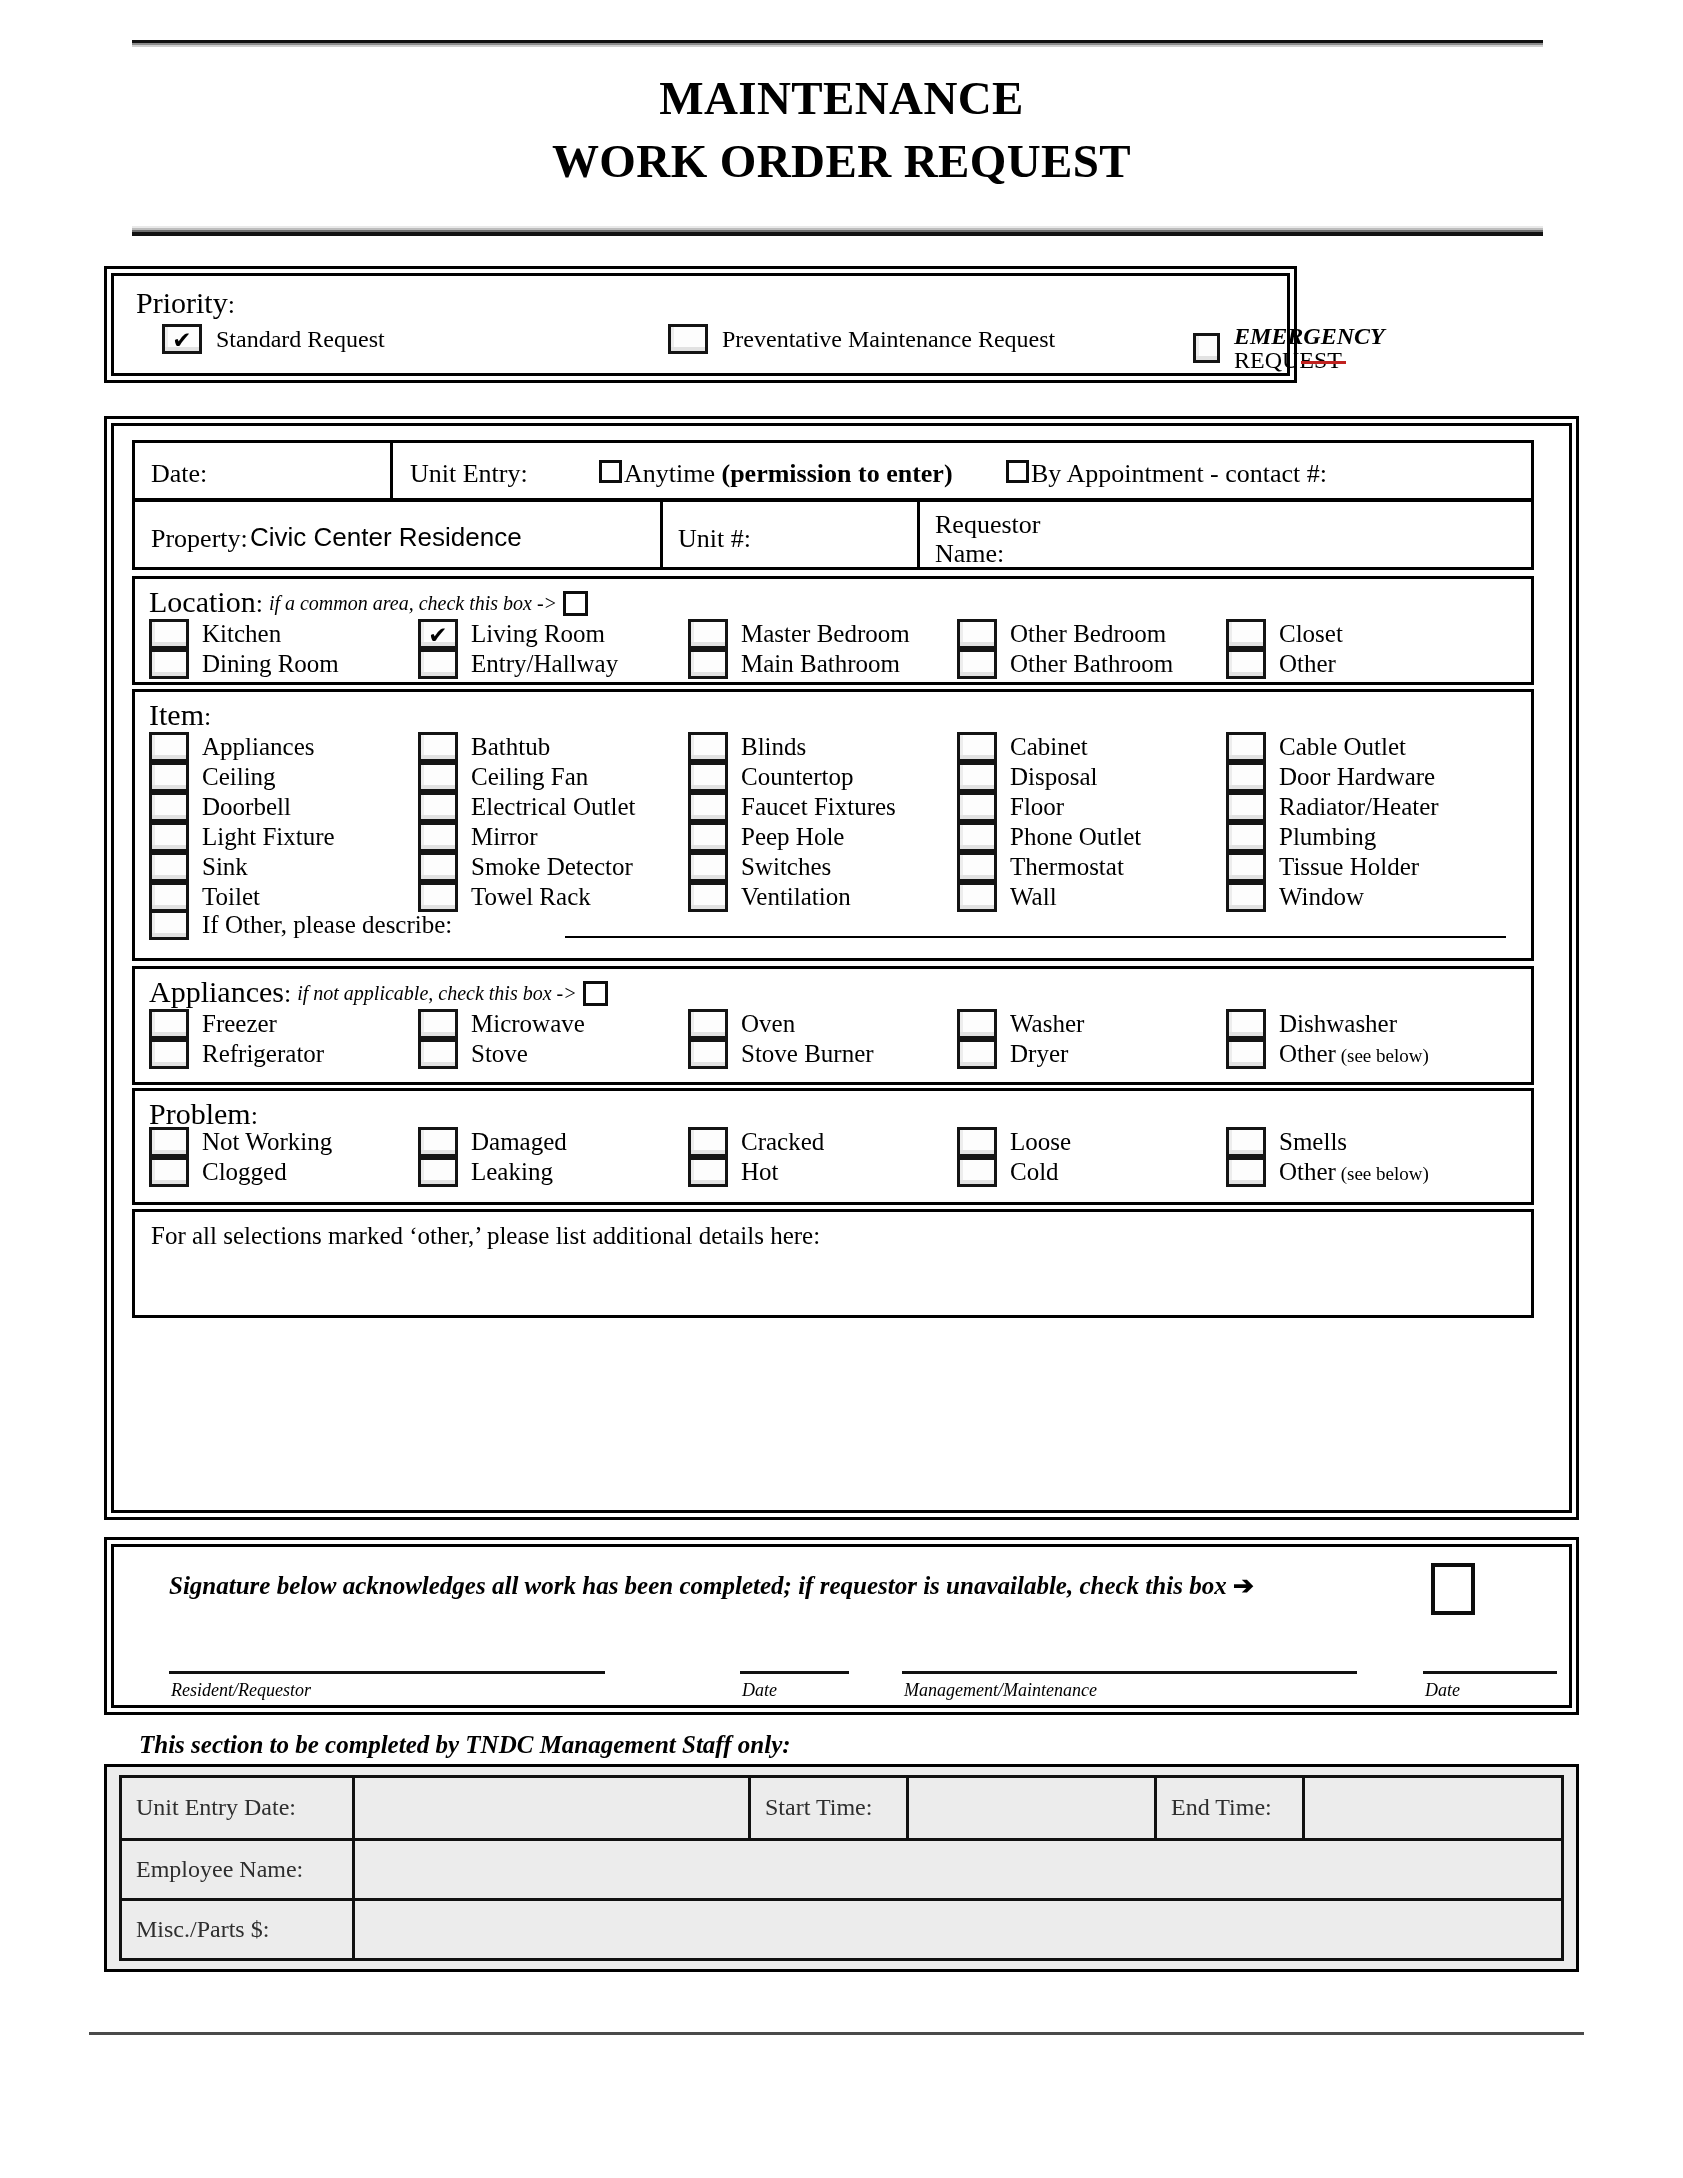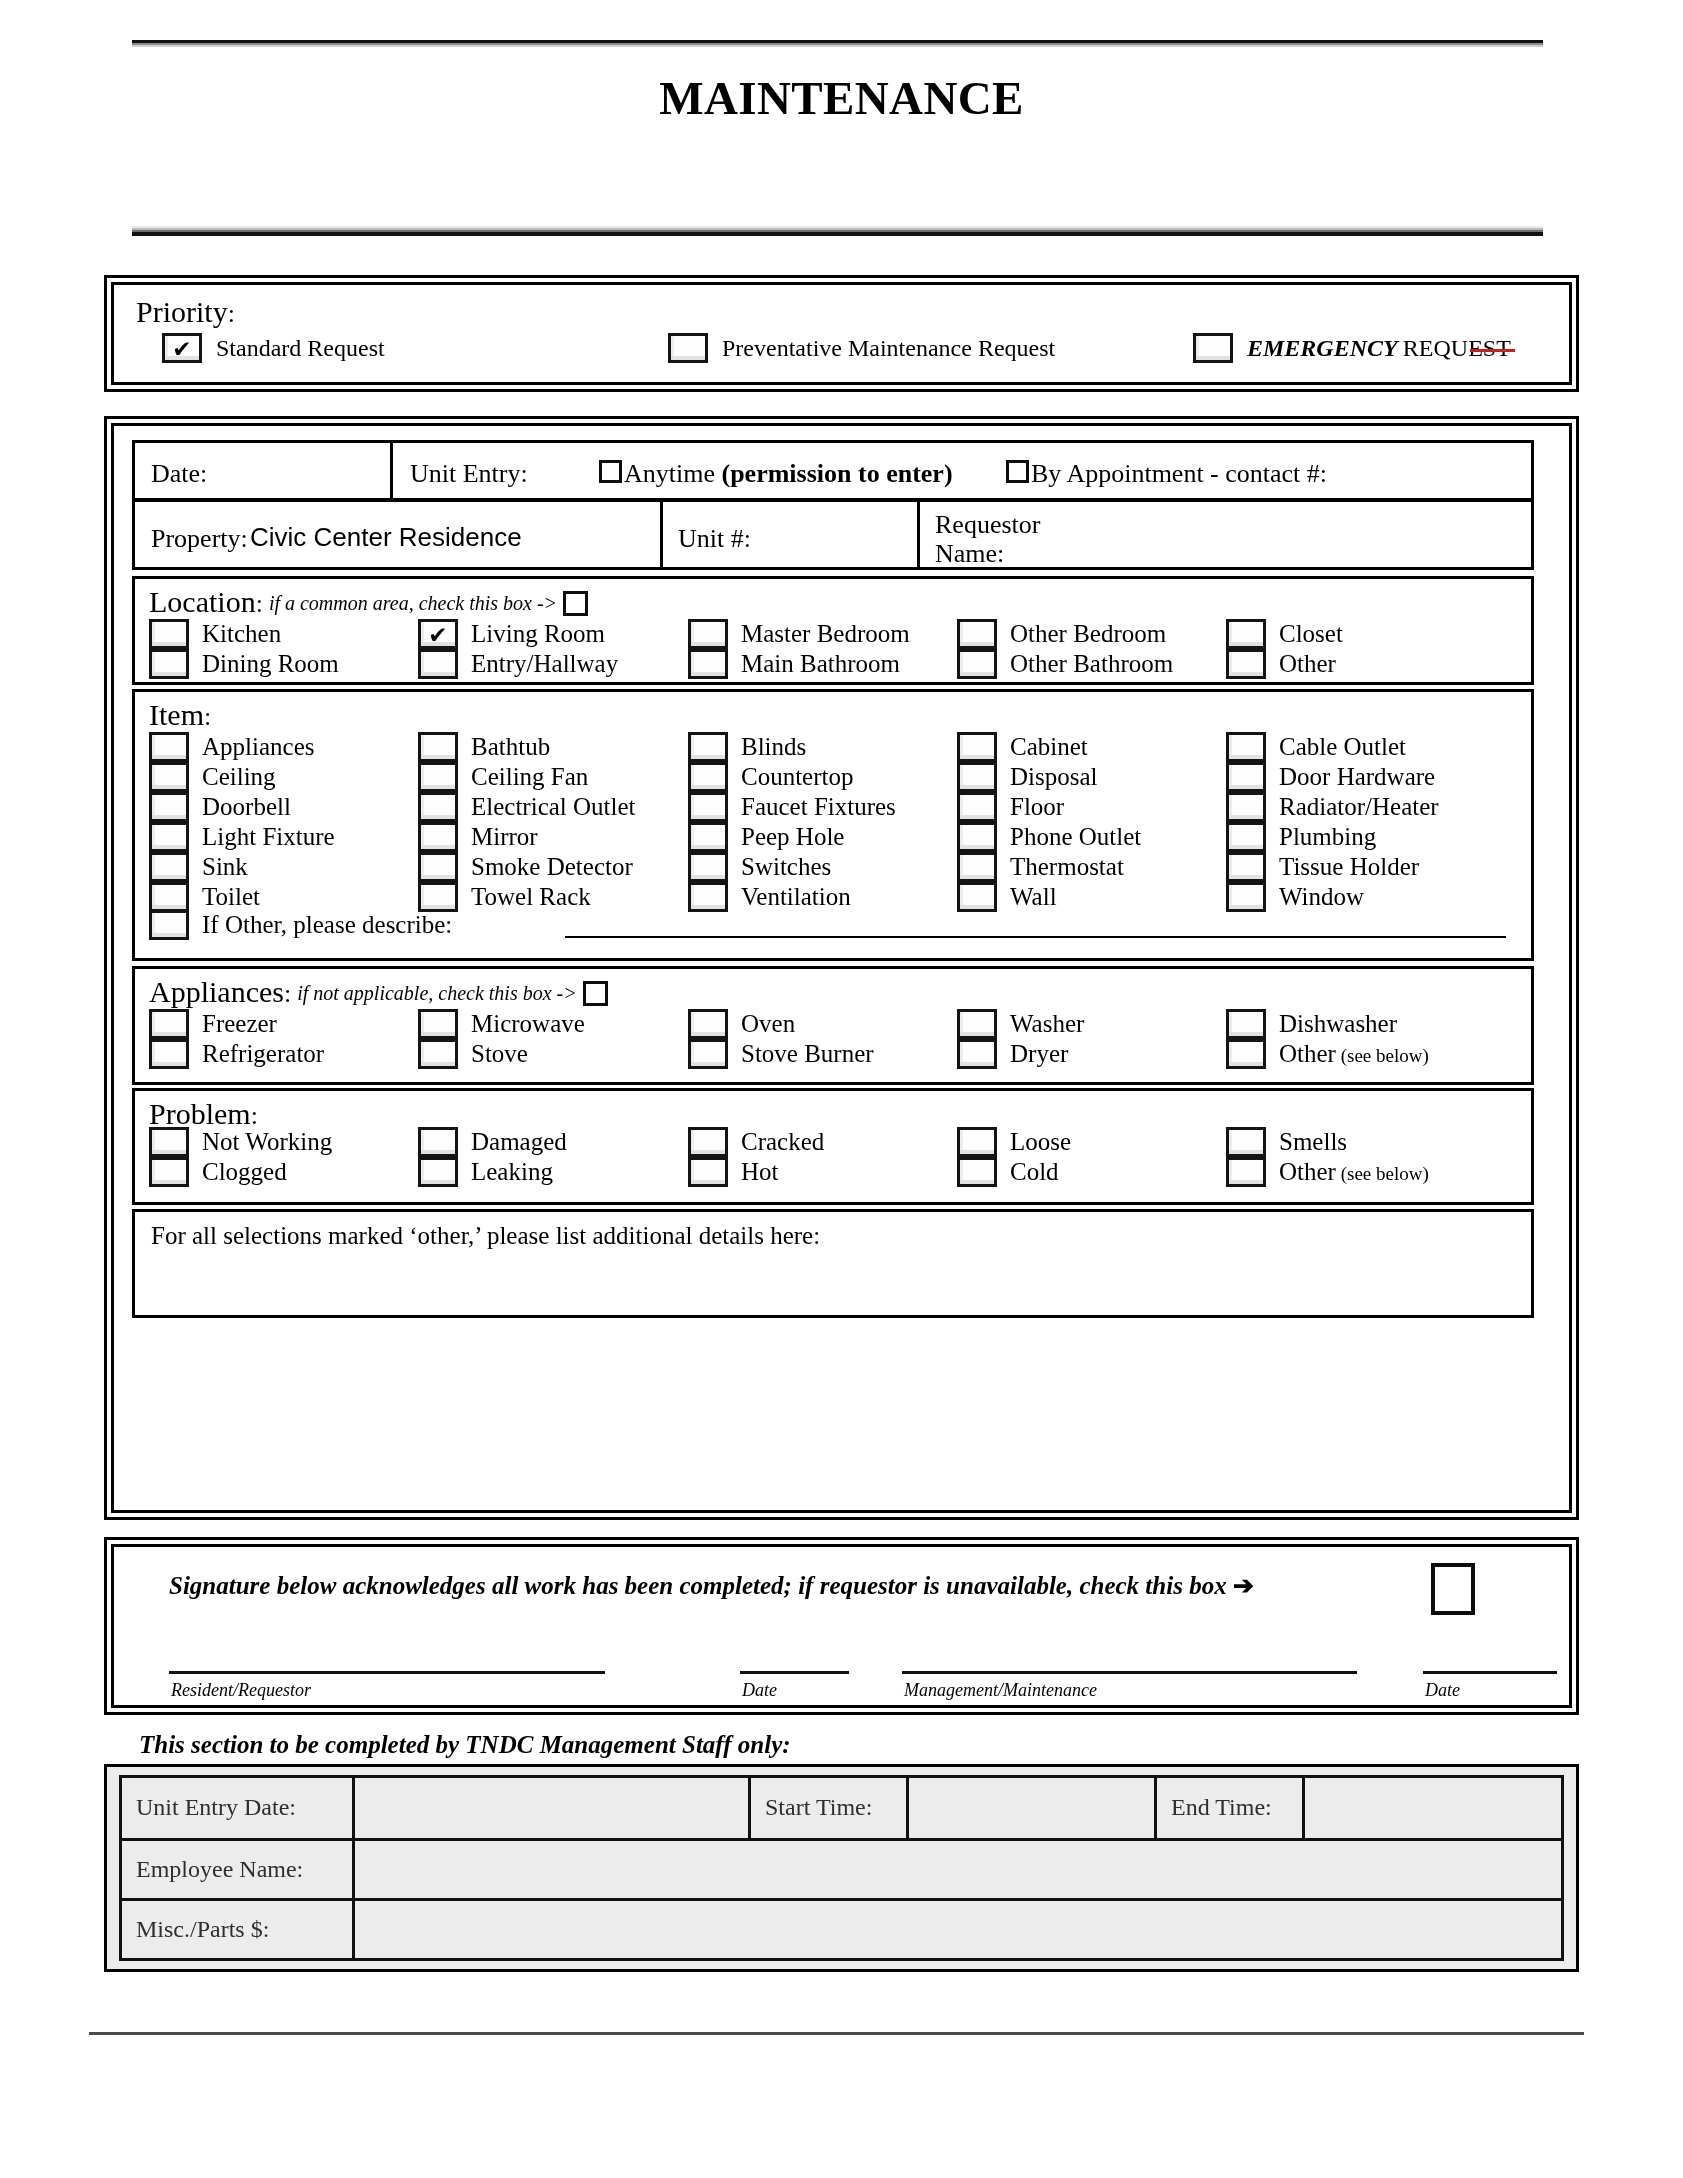--- a/index.html
+++ b/index.html
@@ -34,21 +34,21 @@
   .frame-outer{
     position:absolute;box-sizing:border-box;
     border:3px solid #000;background:#fff;padding:4px;
   }
   .frame-inner{
     box-sizing:border-box;width:100%;height:100%;
     border:3px solid #000;background:#fff;
   }
 
   
-  #priority-block{left:104px;top:275px;width:1475px;height:117px;}
+  #priority-block{left:104px;top:266px;width:1193px;height:117px;}
   .priority-pad{padding:12px 0 0 22px;position:relative;height:100%;box-sizing:border-box;}
   .sec-head{font-size:30px;line-height:30px;display:inline-block;}
   .sec-head .colon{font-size:26px;}
   .prio-row{position:absolute;left:0;top:48px;width:100%;height:46px;}
   .prio-item{position:absolute;display:flex;align-items:center;gap:14px;}
   .prio-label{font-size:24px;line-height:24px;}
   .strike-red{position:relative;}
   .strike-red::after{
     content:"";position:absolute;left:62%;right:-4px;top:52%;height:3px;background:#c0221f;
   }
@@ -157,20 +157,21 @@
 </style>
 </head>
 <body>
 
 <div class="page">
 
   <div class="rule-top" style="top:40px;"></div>
 
   <div class="title-wrap">
     <div class="title-line">MAINTENANCE</div>
+    <div class="title-line">WORK ORDER REQUEST</div>
   </div>
 
   <div class="rule-bot" style="top:226px;"></div>
 
   <div class="frame-outer" id="priority-block">
     <div class="frame-inner">
       <div class="priority-pad">
         <span class="sec-head"><span>Priority</span><span class="colon">:</span></span>
 
         <div class="prio-row">

